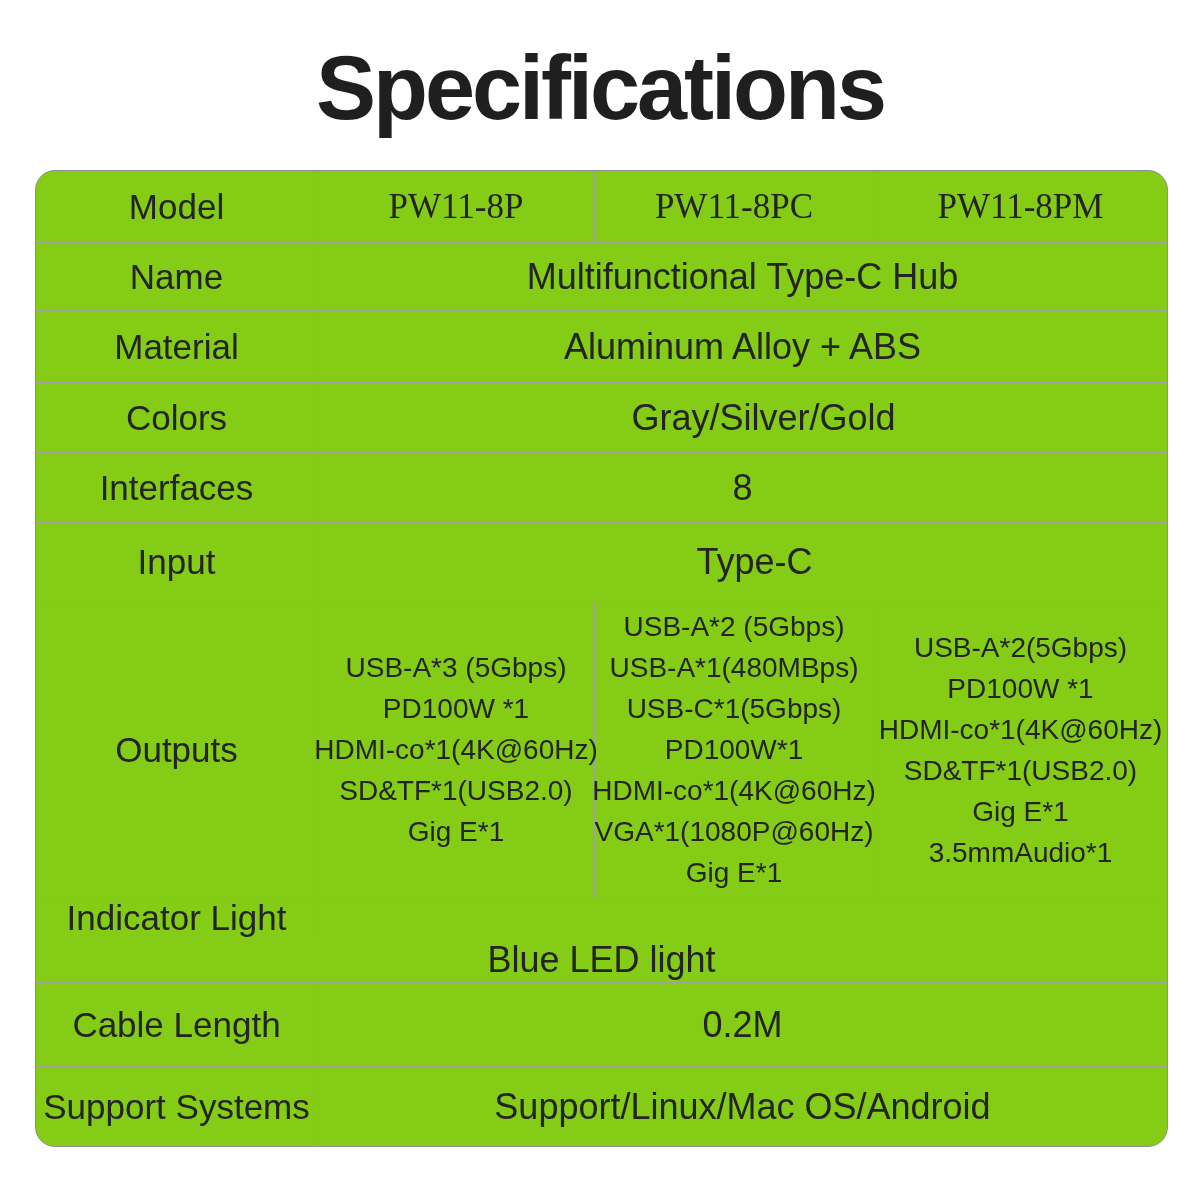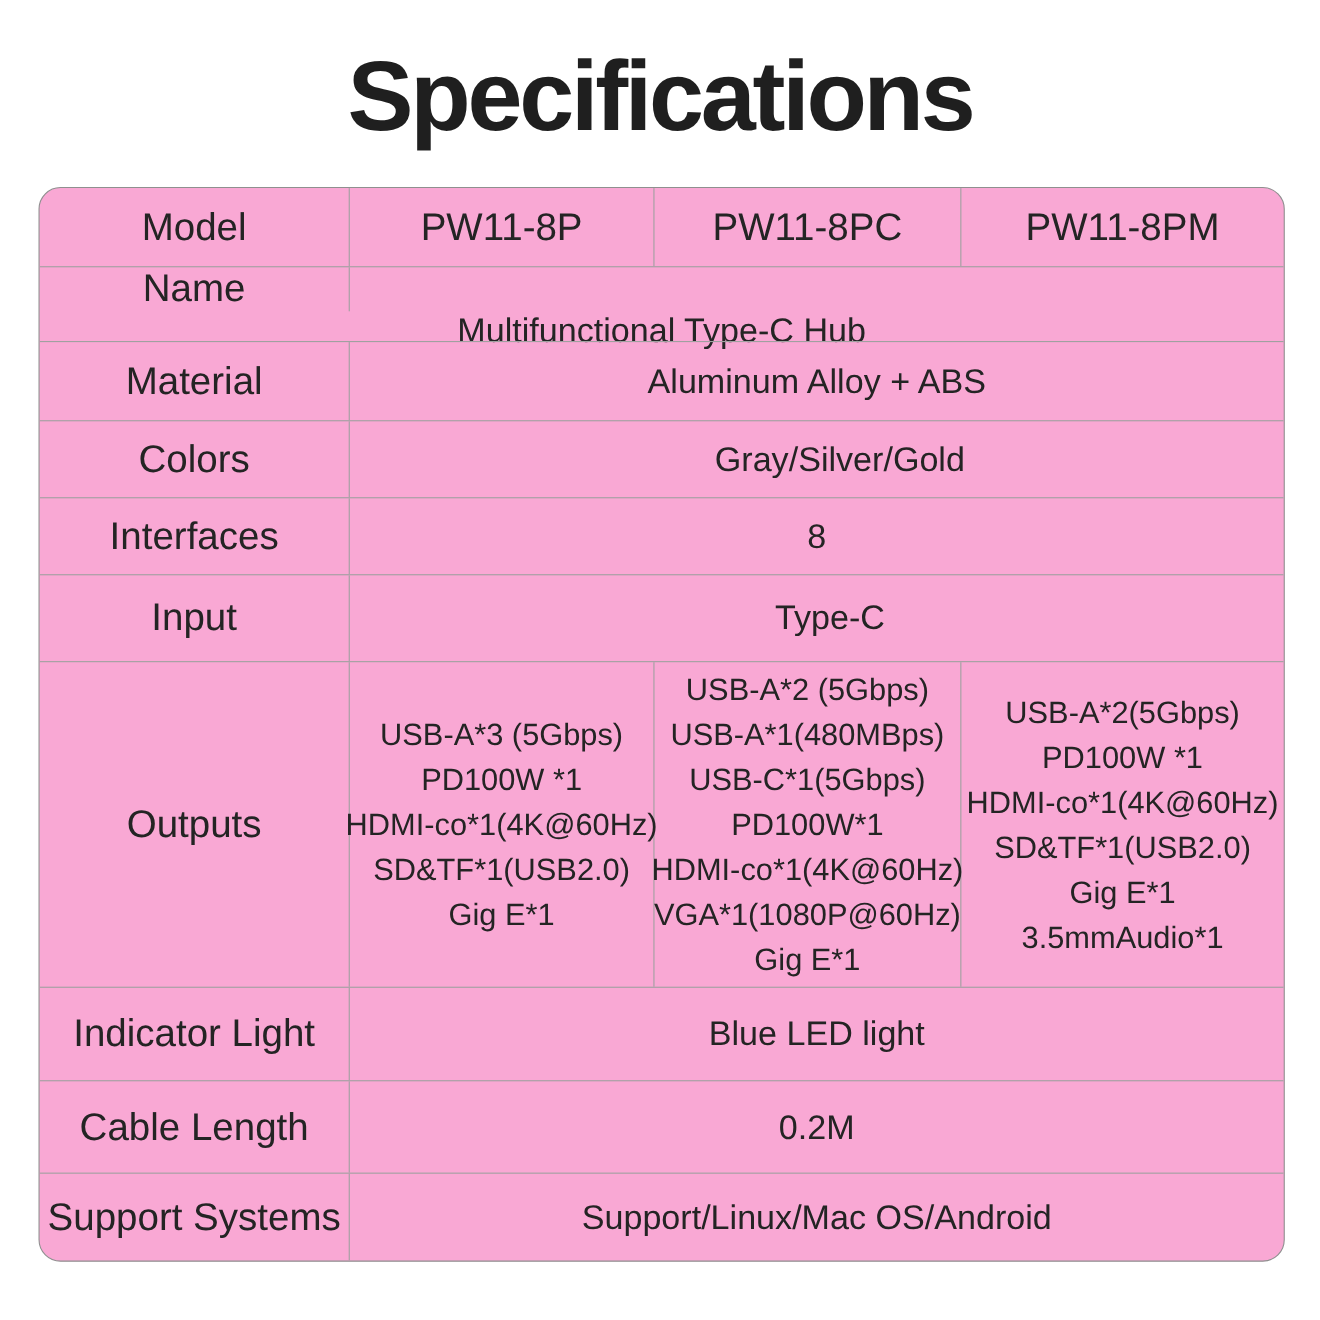--- a/index.html
+++ b/index.html
@@ -30,51 +30,52 @@
     position: absolute;
     left: 35px;
     top: 170px;
     width: 1133px;
     height: 977px;
     border: 1px solid #8f8f8f;
     border-radius: 20px;
     overflow: hidden;
     display: flex;
     flex-direction: column;
-    background: #f9a8d4;
+    background: #84cc16;
   }
   .row { display: flex; border-top: 1px solid #a0a0a0; flex-shrink: 0; }
   .row:first-child { border-top: none; }
   .cell-label {
     width: 282px;
     flex-shrink: 0;
     border-right: 1px solid #a0a0a0;
     display: flex;
     align-items: center;
     justify-content: center;
     font-size: 35px;
     text-align: center;
   }
   .cell-value {
     flex: 1;
     display: flex;
     align-items: center;
     justify-content: center;
-    font-size: 31px;
+    font-size: 36px;
     text-align: left;
   }
   .cell-split {
     width: 277px;
     flex-shrink: 0;
     border-right: 1px solid #a0a0a0;
     display: flex;
     align-items: center;
     justify-content: center;
     font-size: 35px;
     text-align: right;
+    font-family: Liberation Serif, serif;
   }
   .cell-split.c2 { width: 279px; }
   .cell-split.c3 { width: auto; flex: 1; border-right: none; }
   .out-col {
     width: 277px;
     flex-shrink: 0;
     border-right: 1px solid #a0a0a0;
     display: flex;
     flex-direction: column;
     align-items: center;
@@ -83,27 +84,27 @@
     line-height: 41px;
     text-align: center;
     white-space: nowrap;
     overflow: visible;
   }
   .out-col.c2 { width: 279px; }
   .out-col.c3 { width: auto; flex: 1; border-right: none; }
   .out-line { white-space: nowrap; }
   
   .r-model { height: 71px; }
-  .r-name { height: 68px; flex-direction: column; }
+  .r-name { height: 68px; }
   .r-material { height: 72px; }
   .r-colors { height: 70px; gap: 42px; }
   .r-interfaces { height: 70px; }
   .r-input { height: 79px; gap: 24px; }
   .r-outputs { height: 296px; }
-  .r-indicator { height: 85px; }
+  .r-indicator { height: 85px; flex-direction: column; }
   .r-cable { height: 84px; }
   .r-support { flex: 1; }
 </style>
 </head>
 <body>
 
 <div class="page">
 
   <div class="page-title">Specifications</div>
 

